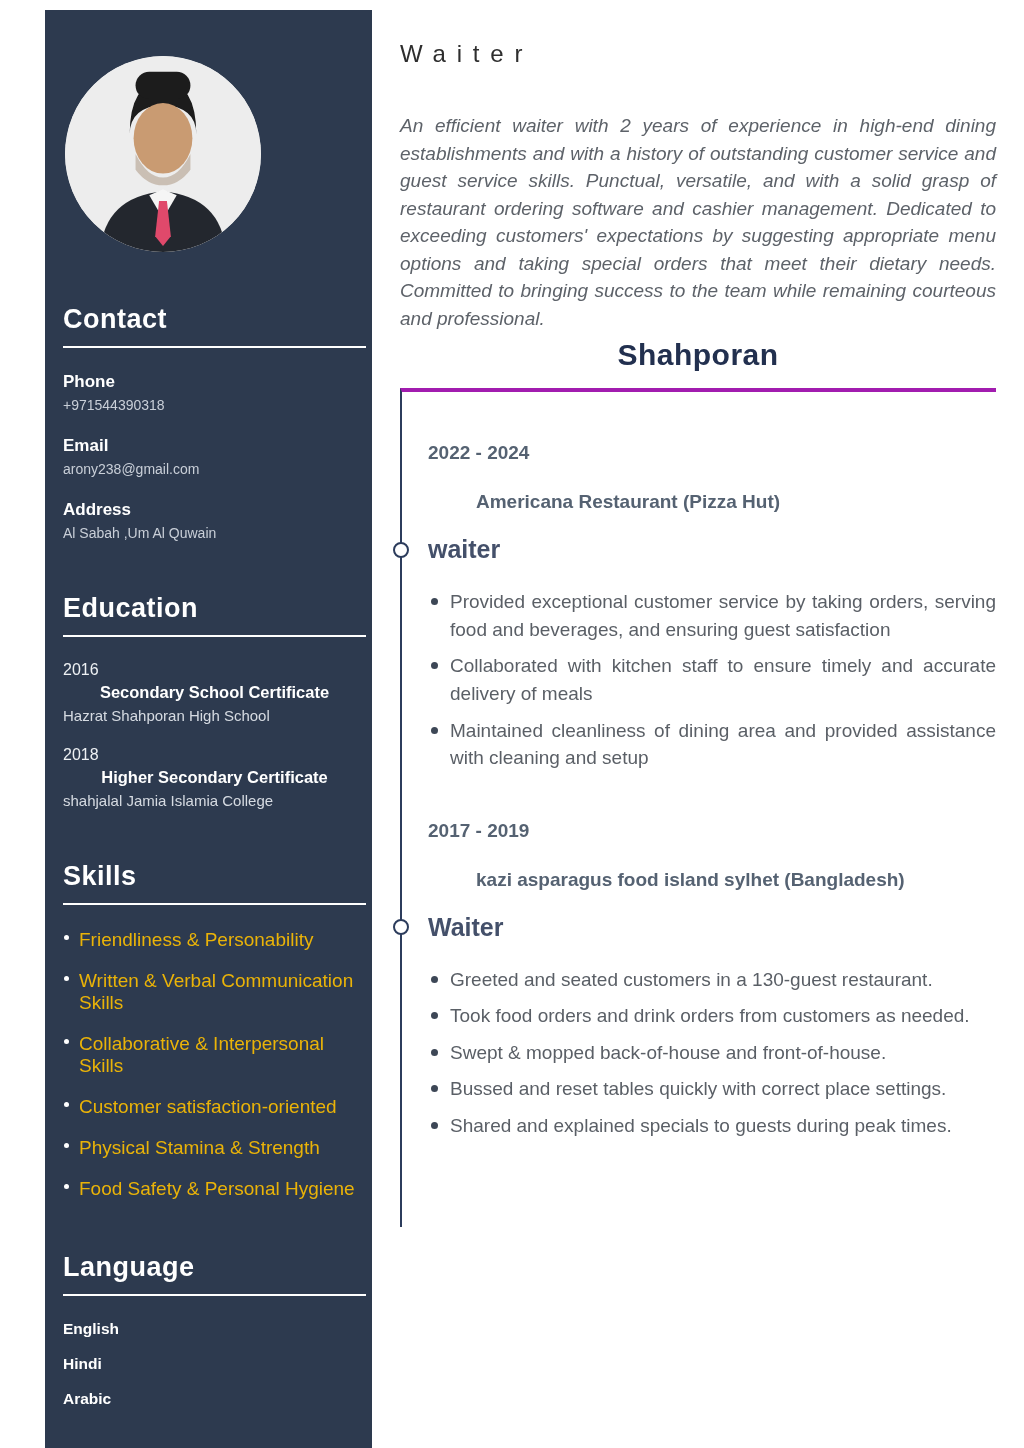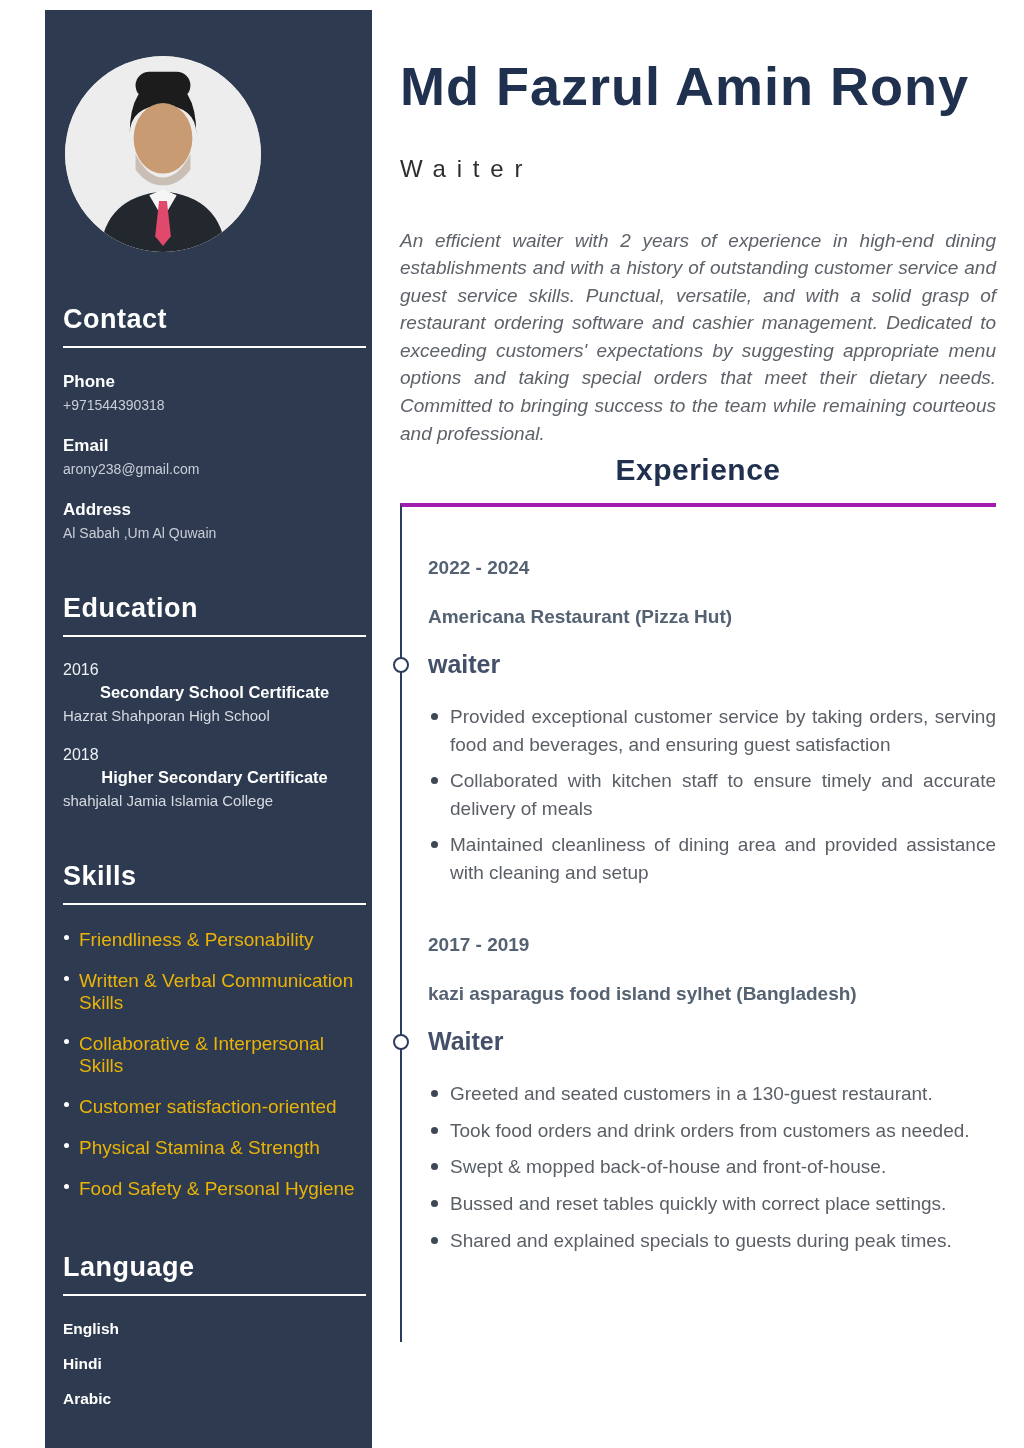--- a/index.html
+++ b/index.html
@@ -118,21 +118,21 @@
   }
   .timeline {
     margin-top: 16px;
     border-top: 4px solid #a21caf;
     border-left: 2px solid #2c3c5c;
     padding: 50px 0 40px 26px;
     min-height: 830px;
   }
   .job { margin-bottom: 48px; }
   .job-dates { font-size: 19px; font-weight: 700; color: #556272; }
-  .job-company { margin-top: 27px; font-size: 19px; font-weight: 700; color: #556272; }
+  .job-company { margin-top: 27px; font-size: 19px; font-weight: 700; color: #556272; margin-left: 48px; }
   .job-role {
     margin-top: 22px;
     font-size: 25px;
     font-weight: 600;
     color: #44506a;
     position: relative;
   }
   .job-role::before {
     content: '';
     position: absolute;
@@ -234,25 +234,24 @@
         <li>English</li>
         <li>Hindi</li>
         <li>Arabic</li>
       </ul>
     </section>
 
   </aside>
 
   <main class="main">
 
-    <h1 class="name">Md Fazrul Amin Rony</h1>
     <div class="job-title">Waiter</div>
     <p class="summary">An efficient waiter with 2 years of experience in high-end dining establishments and with a history of outstanding customer service and guest service skills. Punctual, versatile, and with a solid grasp of restaurant ordering software and cashier management. Dedicated to exceeding customers' expectations by suggesting appropriate menu options and taking special orders that meet their dietary needs. Committed to bringing success to the team while remaining courteous and professional.</p>
 
-    <h2 class="exp-heading">Experience</h2>
+    <h2 class="exp-heading">Shahporan</h2>
 
     <div class="timeline">
 
       <div class="job">
         <div class="job-dates">2022 - 2024</div>
         <div class="job-company">Americana Restaurant (Pizza Hut)</div>
         <h3 class="job-role">waiter</h3>
         <ul class="job-bullets justified">
           <li>Provided exceptional customer service by taking orders, serving food and beverages, and ensuring guest satisfaction</li>
           <li>Collaborated with kitchen staff to ensure timely and accurate delivery of meals</li>

